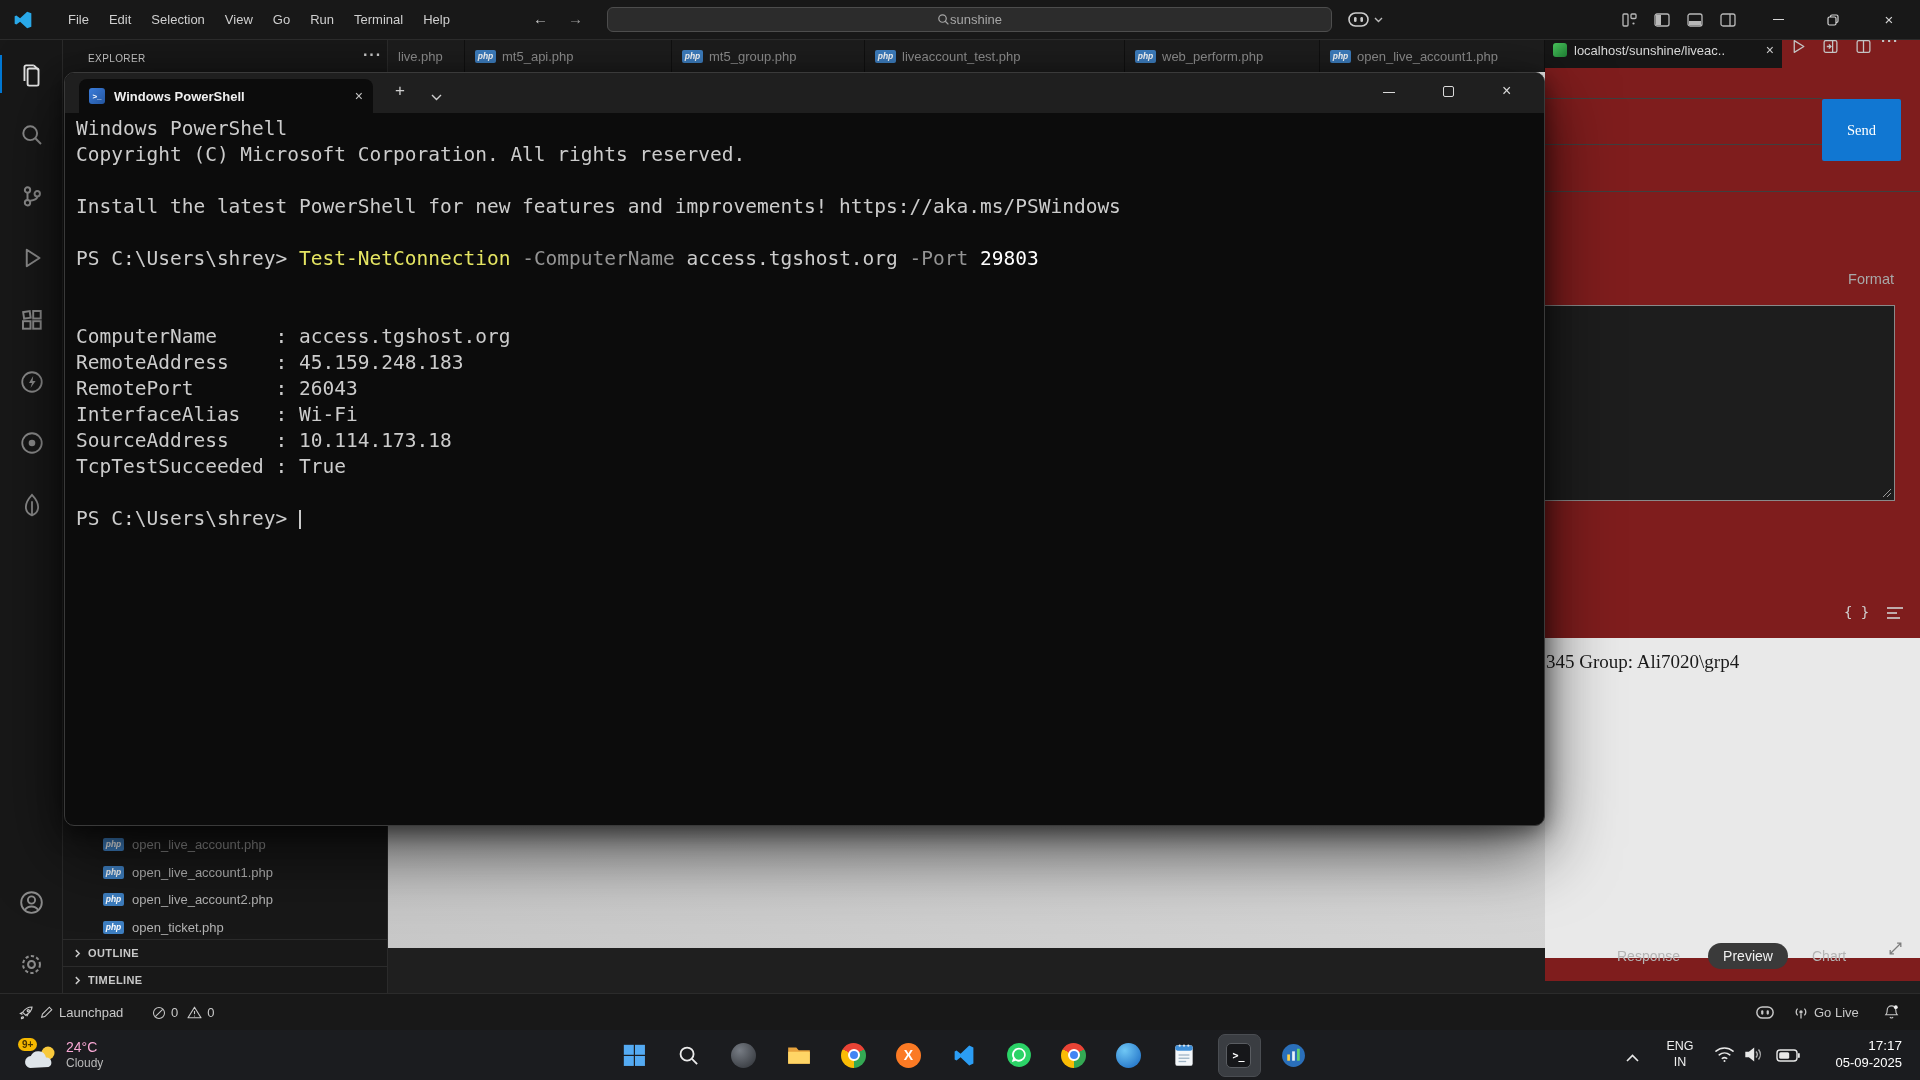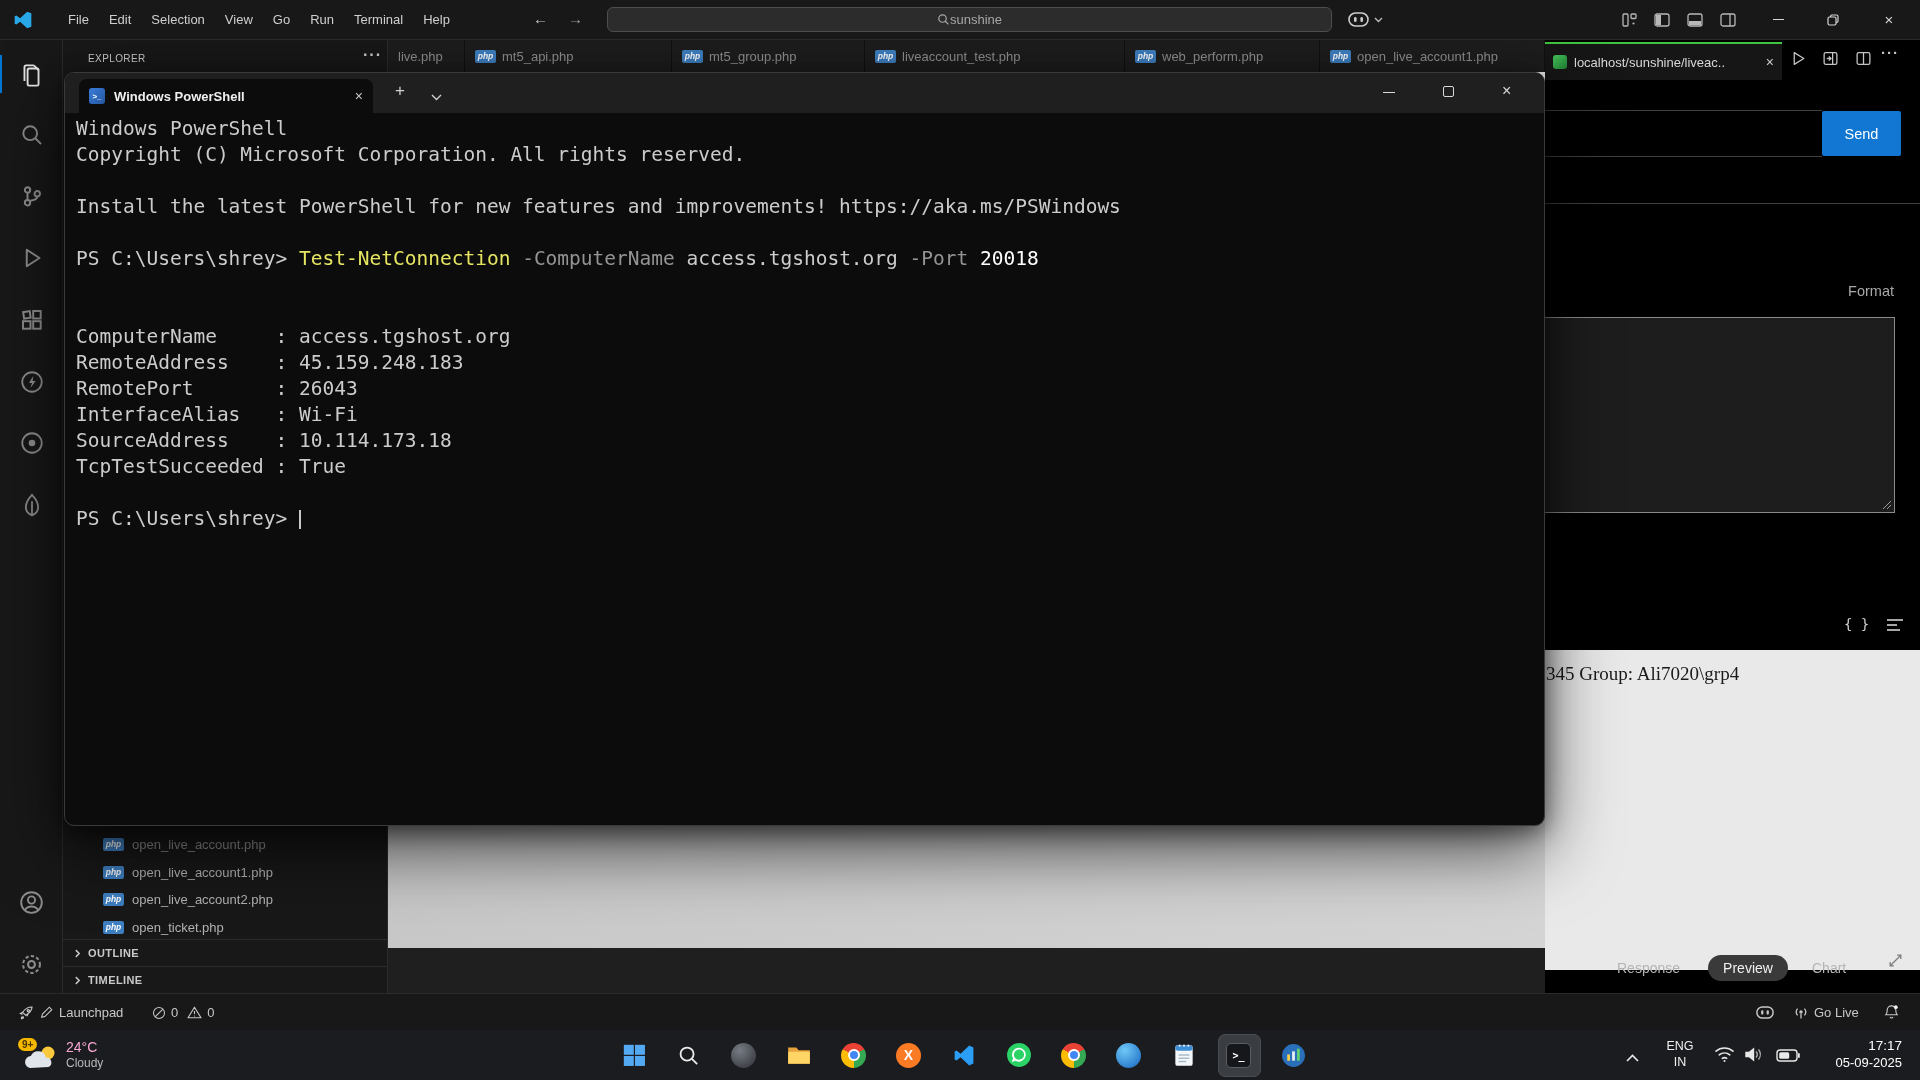--- a/index.html
+++ b/index.html
@@ -240,21 +240,21 @@
         <span>web_perform.php</span>
       </div>
       <div class="etab" style="width: 225px;">
         <span class="php-pill">php</span>
         <span>open_live_account1.php</span>
       </div>
     </div>
 
   <div class="abs" style="left:388px;top:72px;width:1157px;height:876px;background:linear-gradient(205deg,#f2f2f2 0%,#dadada 45%,#c7c7c7 100%)"></div>
 
-  <div class="abs" style="left:1545px;top:40px;width:375px;height:953px;background:#000000">
+  <div class="abs" style="left:1545px;top:28px;width:375px;height:953px;background:#7f1d1d">
 
     <div class="abs" style="left:0;top:2px;width:237px;height:38px;background:#161616;border-top:2.5px solid #3ec43e;display:flex;align-items:center;padding:0 8px;gap:7px">
       <span style="width:14px;height:14px;border-radius:3px;background:linear-gradient(135deg,#49c45b,#1e7e34);flex:none"></span>
       <span style="color:#d8d8d8;font-size:13px;white-space:nowrap;overflow:hidden">localhost/sunshine/liveac..</span>
       <span style="color:#cccccc;font-size:14px;margin-left:auto">×</span>
     </div>
     <span class="abs" style="left:245px;top:10px"><svg width="17" height="17" viewBox="0 0 16 16" fill="none" stroke="#c4c4c4" stroke-width="1.2">
           <path d="M4 2.5v11l9-5.5z" stroke-linejoin="round"></path>
         </svg></span>
     <span class="abs" style="left:277px;top:10px"><svg width="17" height="17" viewBox="0 0 16 16" fill="none" stroke="#c4c4c4" stroke-width="1.2">
@@ -263,21 +263,21 @@
           <path d="M4.5 8h3.5M6.5 6 8.5 8l-2 2"></path>
         </svg></span>
     <span class="abs" style="left:310px;top:10px"><svg width="17" height="17" viewBox="0 0 16 16" fill="none" stroke="#c4c4c4" stroke-width="1.2">
           <rect x="2" y="2.5" width="12" height="11" rx="1.5"></rect>
           <line x1="8" y1="2.5" x2="8" y2="13.5"></line>
         </svg></span>
     <span class="abs" style="left:336px;top:4px;color:#c4c4c4;font-size:15px;font-weight:bold;letter-spacing:1px">···</span>
 
     <span class="rline" style="top:70px;width:277px"></span>
     <span class="rline" style="top:116px;width:277px"></span>
-    <button class="abs" style="left:277px;top:71px;width:79px;height:45px;background:#1177d2;color:#fff;border:none;border-radius:2px;font-size:14.5px;font-family:Liberation Sans, sans-serif;cursor:pointer">Send</button>
+    <button class="abs" style="left:277px;top:71px;width:79px;height:62px;background:#1177d2;color:#fff;border:none;border-radius:2px;font-size:14.5px;font-family:Liberation Serif, serif;cursor:pointer">Send</button>
     <span class="rline" style="top:163px;width:375px"></span>
 
     <span class="abs" style="top:243px;right:26px;color:#a8a8a8;font-size:14.5px">Format</span>
 
     <div class="abs" style="left:-2px;top:277px;width:352px;height:196px;border:1px solid #8a8a8a;background:#1d1d1d">
       <svg class="abs" style="right:2px;bottom:2px" width="10" height="10" viewBox="0 0 10 10" stroke="#9a9a9a" stroke-width="1">
           <path d="M1 9 9 1M5 9 9 5"></path>
         </svg>
     </div>
 
@@ -314,21 +314,21 @@
       <span class="abs" style="left:1318px;top:19px;width:12px;height:1.4px;background:#d9d9d9"></span>
       <span class="abs" style="left:1378px;top:13px;width:11px;height:11px;border:1.3px solid #d9d9d9;border-radius:2px"></span>
       <span class="abs" style="left:1437px;top:9px;color:#d9d9d9;font-size:16px">×</span>
     </div>
     <div id="term">
         <div class="tl"><span class="sw">Windows PowerShell</span></div>
         <div class="tl"><span class="sw">Copyright (C) Microsoft Corporation. All rights reserved.</span></div>
         <div class="tl">&nbsp;</div>
         <div class="tl"><span class="sw">Install the latest PowerShell for new features and improvements! https://aka.ms/PSWindows</span></div>
         <div class="tl">&nbsp;</div>
-        <div class="tl"><span class="sw">PS C:\Users\shrey&gt; </span><span class="sy">Test-NetConnection</span><span class="sw"> </span><span class="sg">-ComputerName</span><span class="sw"> access.tgshost.org </span><span class="sg">-Port</span><span class="sw"> </span><span class="sn">20018</span></div>
+        <div class="tl"><span class="sw">PS C:\Users\shrey&gt; </span><span class="sy">Test-NetConnection</span><span class="sw"> </span><span class="sg">-ComputerName</span><span class="sw"> access.tgshost.org </span><span class="sg">-Port</span><span class="sw"> </span><span class="sn">29803</span></div>
         <div class="tl">&nbsp;</div>
         <div class="tl">&nbsp;</div>
         <div class="tl"><span class="sw">ComputerName     : access.tgshost.org</span></div>
         <div class="tl"><span class="sw">RemoteAddress    : 45.159.248.183</span></div>
         <div class="tl"><span class="sw">RemotePort       : 26043</span></div>
         <div class="tl"><span class="sw">InterfaceAlias   : Wi-Fi</span></div>
         <div class="tl"><span class="sw">SourceAddress    : 10.114.173.18</span></div>
         <div class="tl"><span class="sw">TcpTestSucceeded : True</span></div>
         <div class="tl">&nbsp;</div>
         <div class="tl"><span class="sw">PS C:\Users\shrey&gt; </span><span class="scur"></span></div>

